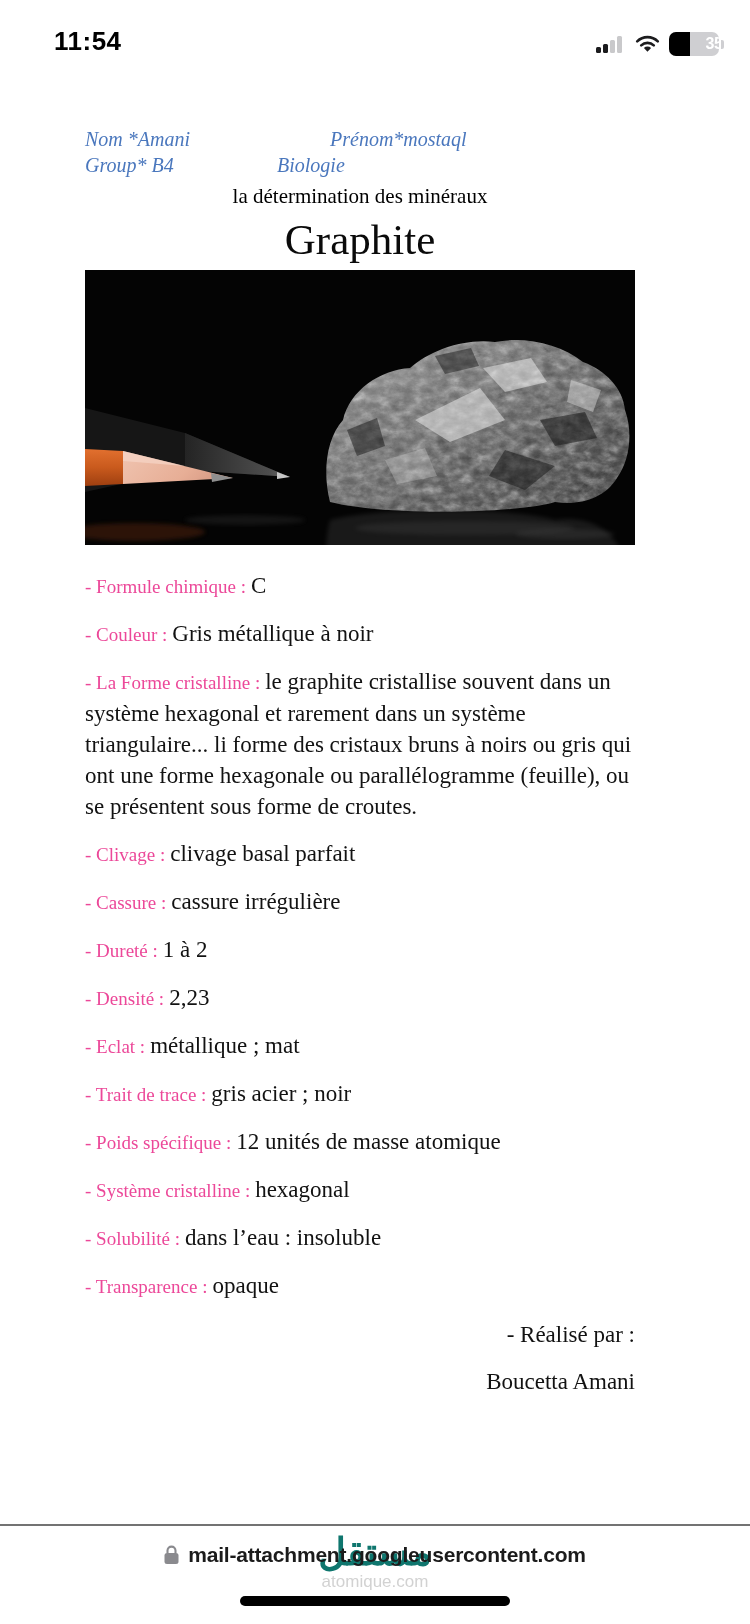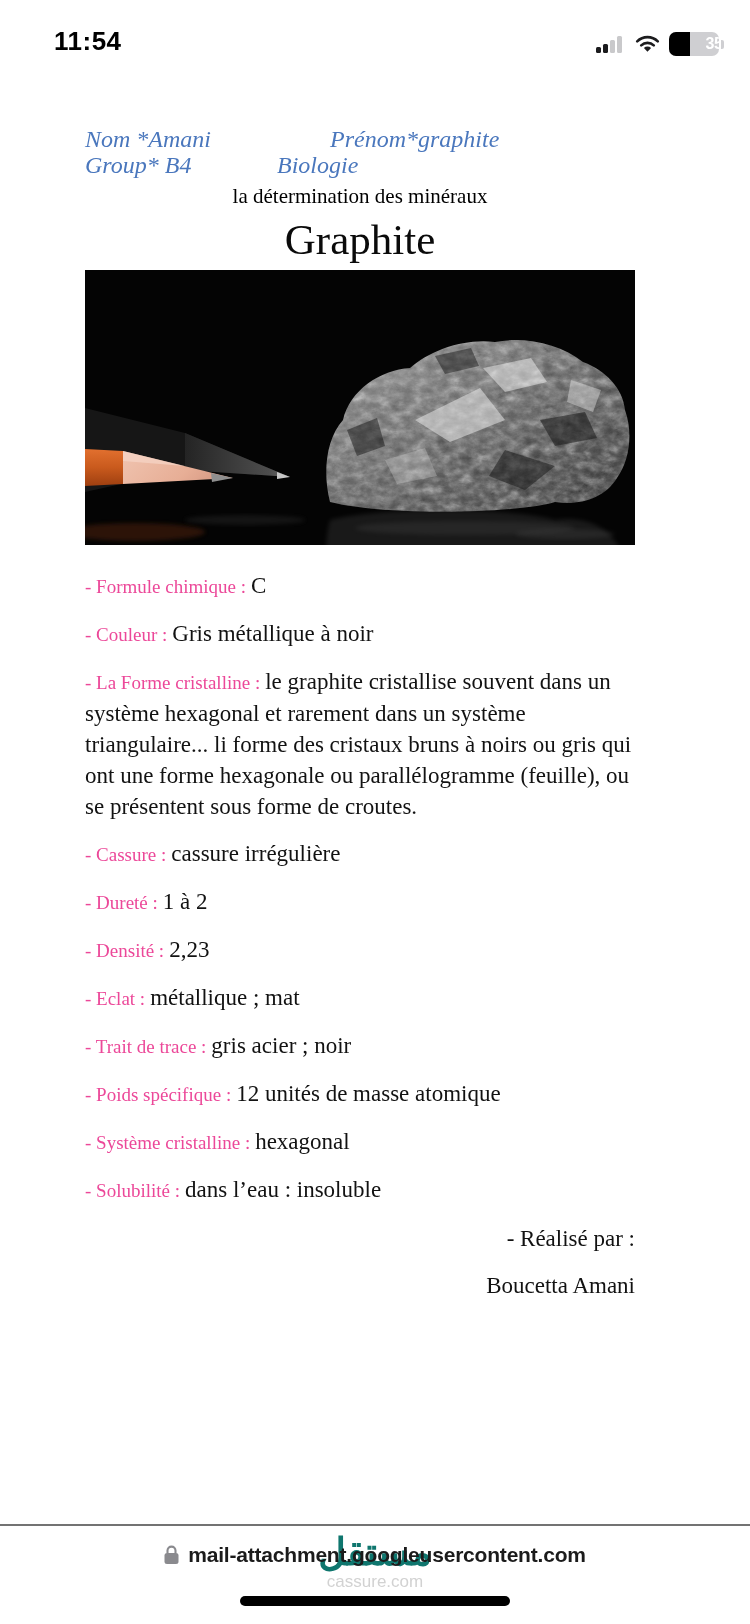--- a/index.html
+++ b/index.html
@@ -27,21 +27,21 @@
     position:absolute; inset:0; display:flex; align-items:center; justify-content:center;
     color:#fff; font-size:16px; font-weight:bold; letter-spacing:-.5px;padding-left:40px;
   }
   .battery-nub { width:3px; height:9px; background:#cfcfd2; border-radius:0 2px 2px 0; margin-left:-7px; }
 
   
   .doc {
     position:absolute; left:85px; top:0; width:550px; padding-top:126px;
     font-family:"Liberation Serif", serif; color:#111;
   }
-  .hline { position:relative; height:26px; font-style:italic; font-size:24px; line-height:26px; color:#4a77bd; }
+  .hline { position:relative; height:26px; font-style:italic; font-size:20px; line-height:26px; color:#4a77bd; }
   .hline .h-left  { position:absolute; left:0; white-space:nowrap; }
   .hline .h-right1 { position:absolute; left:245px; white-space:nowrap; }
   .hline .h-right2 { position:absolute; left:192px; white-space:nowrap; }
   .subtitle { margin-top:2px; text-align:center; font-size:21px; line-height:32px; color:#000; }
   .title { text-align:center; font-size:43px; line-height:56px; font-weight:normal; color:#0a0a0a; }
   .mineral-image { display:block; width:550px; height:275px; margin-top:2px; }
 
   .props { margin-top:25px; }
   .prop { font-size:23px; line-height:31px; margin:0 0 16px; color:#121212; }
   .prop .lbl { color:#ec4899; font-size:19px; margin-right:5px; }
@@ -93,21 +93,21 @@
     <div class="battery">
       <div class="fill"></div>
       <div class="pct">35</div>
     </div>
     <div class="battery-nub"></div>
   </div>
 
   <div class="doc">
     <div class="hline">
       <span class="h-left">Nom *Amani</span>
-      <span class="h-right1">Prénom*graphite</span>
+      <span class="h-right1">Prénom*mostaql</span>
     </div>
     <div class="hline">
       <span class="h-left">Group* B4</span>
       <span class="h-right2">Biologie</span>
     </div>
 
     <div class="subtitle">la détermination des minéraux</div>
     <h1 class="title">Graphite</h1>
 
     <svg class="mineral-image" viewBox="0 0 550 275">
@@ -176,39 +176,41 @@
       <ellipse cx="50" cy="262" rx="70" ry="9" fill="#5d2711" opacity="0.45" filter="url(#soft)"></ellipse>
       <ellipse cx="160" cy="250" rx="60" ry="5" fill="#3a3a3a" opacity="0.3" filter="url(#soft)"></ellipse>
       <ellipse cx="380" cy="258" rx="110" ry="7" fill="#555" opacity="0.22" filter="url(#soft)"></ellipse>
       <ellipse cx="480" cy="264" rx="50" ry="5" fill="#666" opacity="0.18" filter="url(#soft)"></ellipse>
     </svg>
 
     <div class="props">
       <p class="prop"><span class="lbl">- Formule chimique :</span><span>C</span></p>
       <p class="prop"><span class="lbl">- Couleur :</span><span>Gris métallique à noir</span></p>
       <p class="prop"><span class="lbl">- La Forme cristalline :</span><span>le graphite cristallise souvent dans un système hexagonal et rarement dans un système triangulaire... li forme des cristaux bruns à noirs ou gris qui ont une forme hexagonale ou parallélogramme (feuille), ou se présentent sous forme de croutes.</span></p>
+      <p class="prop"><span class="lbl">- Clivage :</span><span>clivage basal parfait</span></p>
       <p class="prop"><span class="lbl">- Cassure :</span><span>cassure irrégulière</span></p>
       <p class="prop"><span class="lbl">- Dureté :</span><span>1 à 2</span></p>
       <p class="prop"><span class="lbl">- Densité :</span><span>2,23</span></p>
       <p class="prop"><span class="lbl">- Eclat :</span><span>métallique ; mat</span></p>
       <p class="prop"><span class="lbl">- Trait de trace :</span><span>gris acier ; noir</span></p>
       <p class="prop"><span class="lbl">- Poids spécifique :</span><span>12 unités de masse atomique</span></p>
       <p class="prop"><span class="lbl">- Système cristalline :</span><span>hexagonal</span></p>
       <p class="prop"><span class="lbl">- Solubilité :</span><span>dans l’eau : insoluble</span></p>
+      <p class="prop"><span class="lbl">- Transparence :</span><span>opaque</span></p>
     </div>
 
     <div class="credit">
       <div class="credit-line">- Réalisé par :</div>
       <div class="credit-line">Boucetta Amani</div>
     </div>
   </div>
 
   <div class="watermark">
     <div class="wm-ar">مستقل</div>
-    <div class="wm-en">cassure.com</div>
+    <div class="wm-en">atomique.com</div>
   </div>
 
   <div class="bottom-bar">
     <div class="url-row">
       <svg width="15" height="20" viewBox="0 0 15 20">
         <rect x="0.5" y="8" width="14" height="11" rx="2.5" fill="#8a8a8e"></rect>
         <path d="M3.5 8 V5.6 a4 4 0 0 1 8 0 V8" stroke="#8a8a8e" stroke-width="2.1" fill="none"></path>
       </svg>
       <span class="url-text">mail-attachment.googleusercontent.com</span>
     </div>

